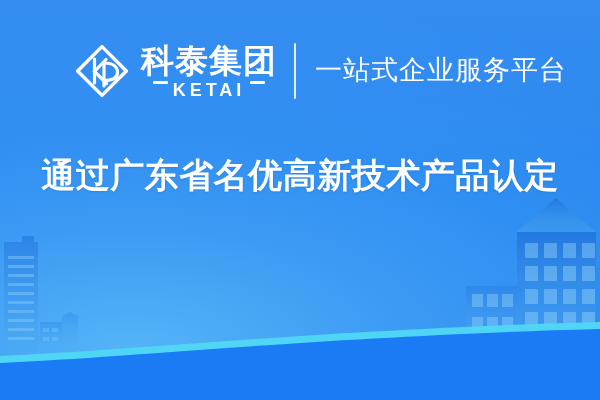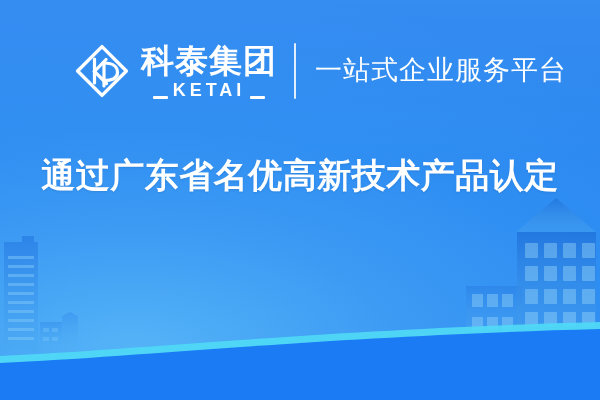--- a/index.html
+++ b/index.html
@@ -81,21 +81,21 @@
   .brand-cn {
     color: #ffffff;
     font-size: 33px;
     font-weight: 700;
     letter-spacing: 1px;
     white-space: nowrap;
   }
   .brand-latin {
     margin-top: 4px;
     display: flex;
-    align-items: flex-end;
+    align-items: flex-start;
     gap: 5px;
     color: #ffffff;
   }
   .brand-latin .dash {
     display: block;
     width: 15px;
     height: 3px;
     background: #ffffff;
     border-radius: 1px;
   }

